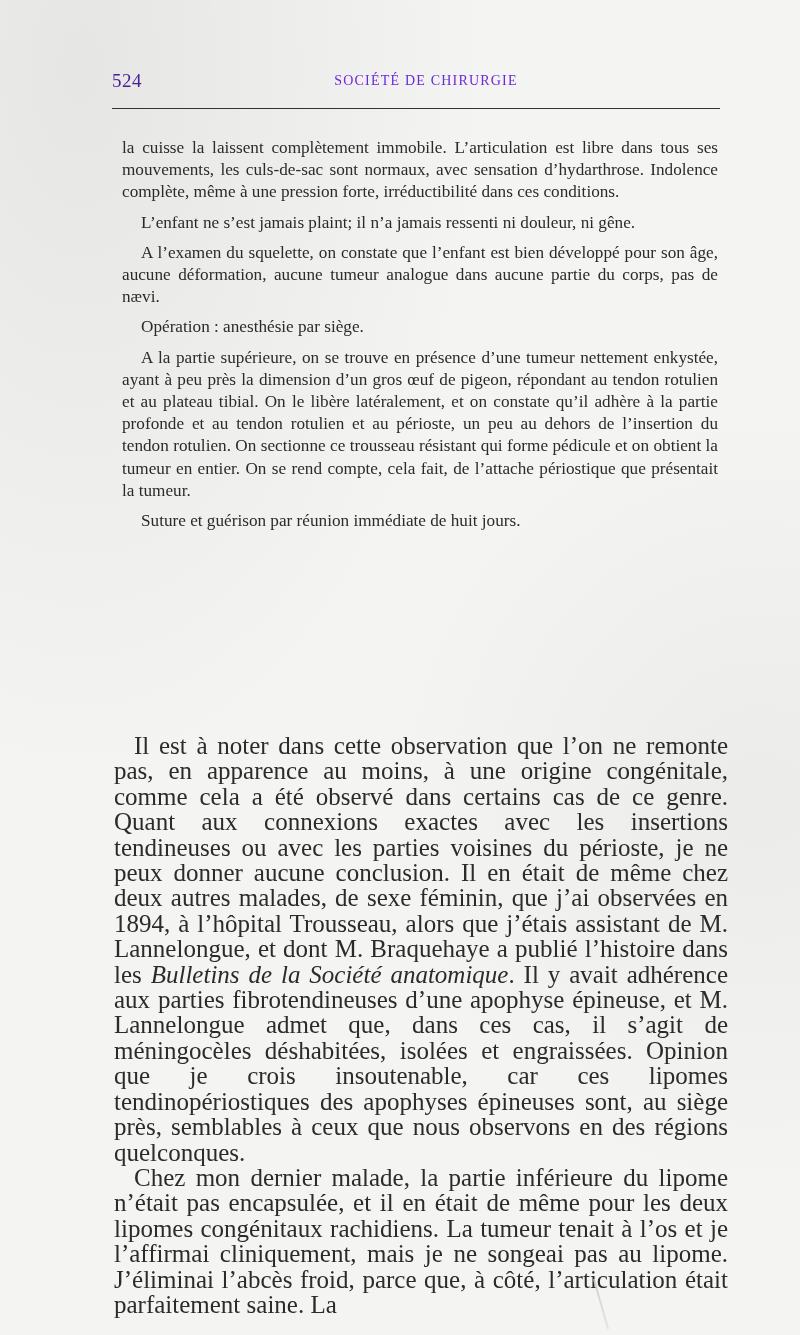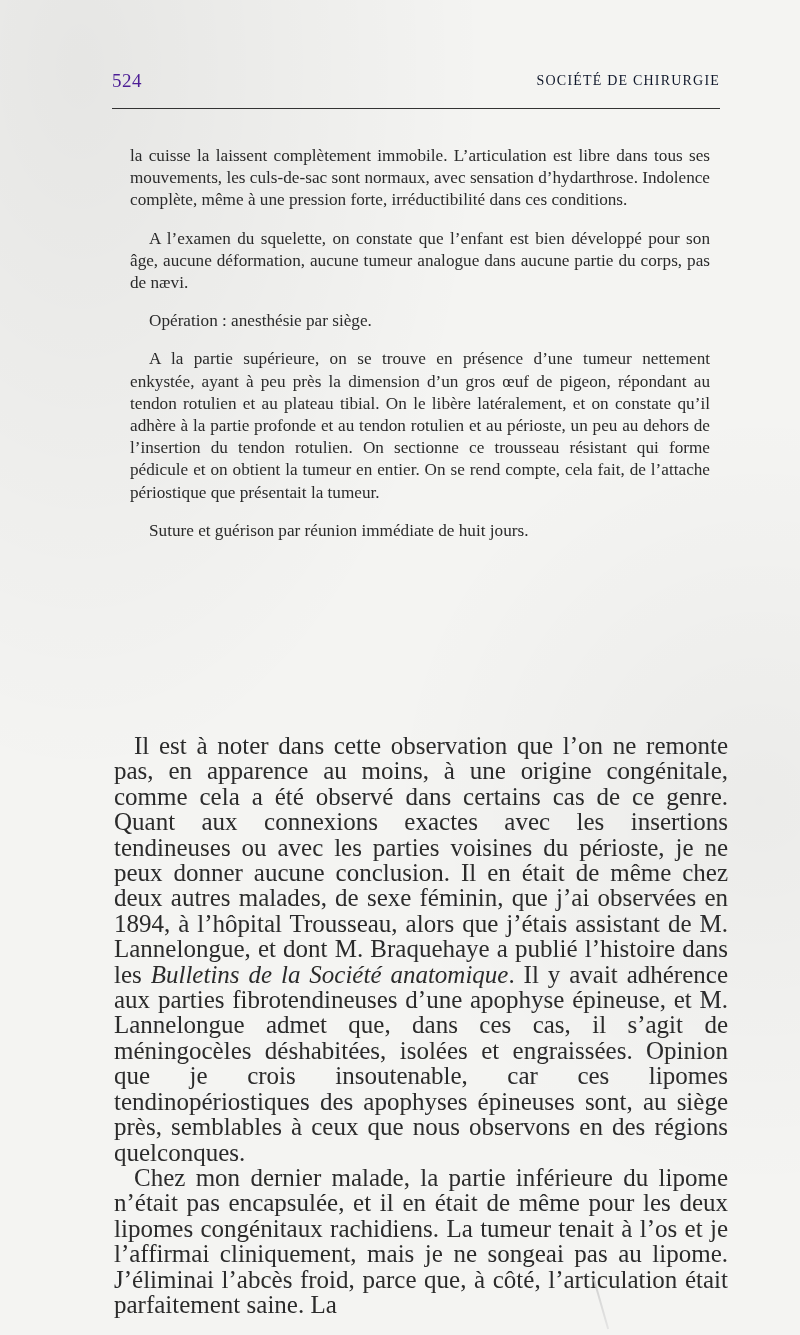--- a/index.html
+++ b/index.html
@@ -36,25 +36,25 @@
     top: 0;
     font-family: "Liberation Serif", serif;
     font-size: 19px;
     color: #4c1d95;
     letter-spacing: 0.5px;
   }
   .running-title {
     position: absolute;
     left: 0; right: 0;
     top: 3px;
-    text-align: right;
+    text-align: center;
     font-family: "Liberation Serif", serif;
     font-size: 14px;
     letter-spacing: 1.2px;
-    color: #0f172a;
+    color: #6d28d9;
     padding-left: 20px;
   }
   .head-rule {
     position: absolute;
     top: 108px;
     left: 112px;
     width: 608px;
     height: 0;
     border-top: 1.5px solid #333;
   }
@@ -63,21 +63,21 @@
     top: 129px;
     left: 114px;
     width: 612px;
     font-family: "Liberation Serif", serif;
     font-size: 17.2px;
     line-height: 22.2px;
     color: #2b2b2b;
     text-align: justify;
   }
   .small-block p {
-    margin: 16px;
+    margin: 8px;
     text-indent: 19px;
     hyphens: manual;
   }
   .small-block p.noindent {
     text-indent: 0;
   }
   .large-block {
     position: absolute;
     top: 733px;
     left: 114px;
@@ -113,20 +113,21 @@
 
   <div class="running-head">
     <span class="page-number">524</span>
     <div class="running-title">SOCIÉTÉ DE CHIRURGIE</div>
   </div>
 
   <div class="head-rule"></div>
 
   <div class="small-block">
     <p class="noindent">la cuisse la laissent complètement immobile. L’articulation est libre dans tous ses mouvements, les culs-de-sac sont normaux, avec sensation d’hydarthrose. Indolence complète, même à une pression forte, irréductibilité dans ces conditions.</p>
+    <p>L’enfant ne s’est jamais plaint; il n’a jamais ressenti ni douleur, ni gêne.</p>
     <p>A l’examen du squelette, on constate que l’enfant est bien développé pour son âge, aucune déformation, aucune tumeur analogue dans aucune partie du corps, pas de nævi.</p>
     <p>Opération : anesthésie par siège.</p>
     <p>A la partie supérieure, on se trouve en présence d’une tumeur nettement enkystée, ayant à peu près la dimension d’un gros œuf de pigeon, répondant au tendon rotulien et au plateau tibial. On le libère latéralement, et on constate qu’il adhère à la partie profonde et au tendon rotulien et au périoste, un peu au dehors de l’insertion du tendon rotulien. On sectionne ce trousseau résistant qui forme pédicule et on obtient la tumeur en entier. On se rend compte, cela fait, de l’attache périostique que présentait la tumeur.</p>
     <p>Suture et guérison par réunion immédiate de huit jours.</p>
   </div>
 
   <div class="large-block">
     <p><span>Il est à noter dans cette observation que l’on ne remonte pas, en apparence au moins, à une origine congénitale, comme cela a été observé dans certains cas de ce genre. Quant aux connexions exactes avec les insertions tendineuses ou avec les parties voisines du périoste, je ne peux donner aucune conclusion. Il en était de même chez deux autres malades, de sexe féminin, que j’ai observées en 1894, à l’hôpital Trousseau, alors que j’étais assistant de M. Lannelongue, et dont M. Braquehaye a publié l’histoire dans les </span><em>Bulletins de la Société anatomique</em><span>. Il y avait adhérence aux parties fibrotendineuses d’une apophyse épineuse, et M. Lannelongue admet que, dans ces cas, il s’agit de méningocèles déshabitées, isolées et engraissées. Opinion que je crois insoutenable, car ces lipomes tendinopériostiques des apophyses épineuses sont, au siège près, semblables à ceux que nous observons en des régions quelconques.</span></p>
     <p>Chez mon dernier malade, la partie inférieure du lipome n’était pas encapsulée, et il en était de même pour les deux lipomes congénitaux rachidiens. La tumeur tenait à l’os et je l’affirmai cliniquement, mais je ne songeai pas au lipome. J’éliminai l’abcès froid, parce que, à côté, l’articulation était parfaitement saine. La</p>
   </div>

